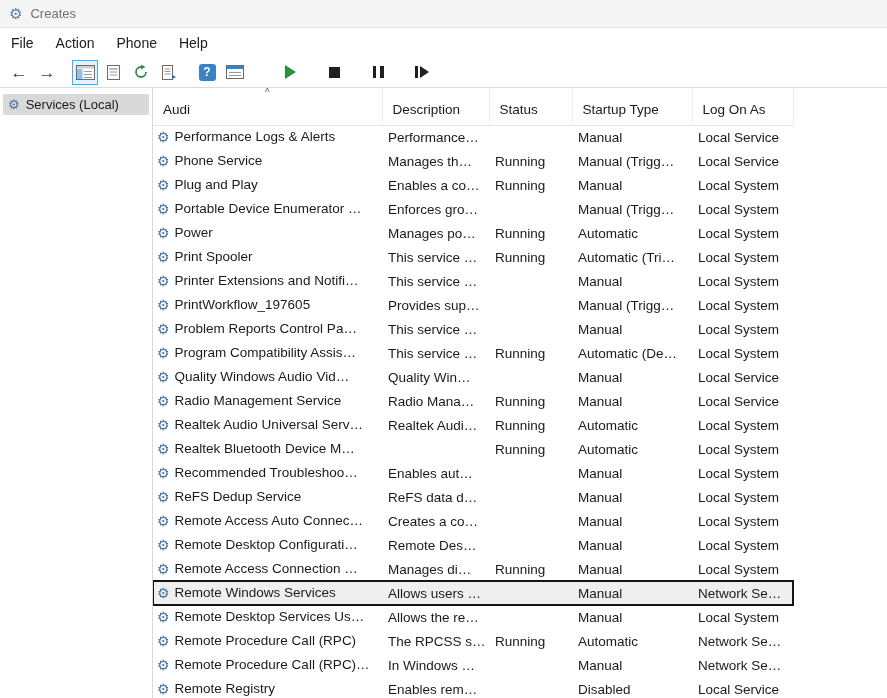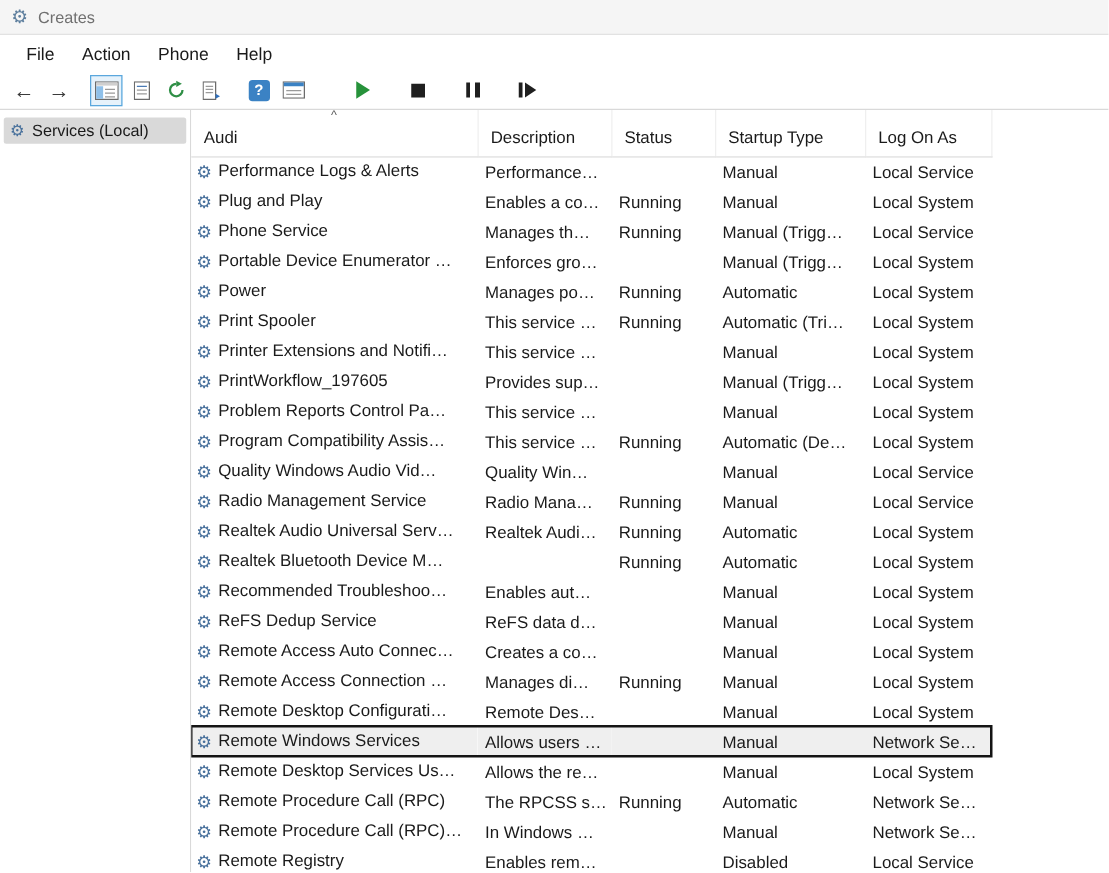--- a/index.html
+++ b/index.html
@@ -7,21 +7,21 @@
               font-family:"Liberation Sans", sans-serif; color:#1a1a1a; }
   .window { width:887px; height:698px; display:flex; flex-direction:column; overflow:hidden; background:#fff; }
 
   
   .titlebar { height:28px; flex:0 0 28px; background:#f5f5f5; display:flex; align-items:center;
               padding-left:9px; gap:8px; border-bottom:1px solid #e2e2e2; }
   .titlebar .app-icon { font-size:15px; color:#5e7f9e; line-height:1; }
   .titlebar .title { font-size:13px; color:#707070; }
 
   
-  .menubar { height:29px; flex:0 0 29px; background:#fff; display:flex; align-items:center; padding-left:10px; }
+  .menubar { height:29px; flex:0 0 29px; background:#fff; display:flex; align-items:center; padding-left:0; }
   .menubar .menu-item { padding:4px 11px; font-size:14px; color:#1a1a1a; cursor:default; }
 
   
   .toolbar { height:31px; flex:0 0 31px; background:#fff; display:flex; align-items:center;
              padding-left:6px; border-bottom:1px solid #d9d9d9; }
   .tbtn { width:26px; height:25px; display:flex; align-items:center; justify-content:center;
           border:1px solid transparent; margin-right:2px; }
   .tbtn.active-tool { background:#e6f2fb; border:1px solid #5aa7dd; }
   .arrow-glyph { font-size:17px; font-weight:bold; color:#3a3a3a; line-height:1; }
   .help-glyph { width:17px; height:17px; background:#3b82c4; color:#fff; border-radius:3px;
@@ -188,34 +188,34 @@
         </thead>
         <tbody>
             <tr>
               <td class="c-name"><span class="svc-icon">⚙</span><span>Performance Logs &amp; Alerts</span></td>
               <td class="c-desc">Performance…</td>
               <td class="c-status"></td>
               <td class="c-startup">Manual</td>
               <td class="c-logon">Local Service</td>
             </tr>
             <tr>
+              <td class="c-name"><span class="svc-icon">⚙</span><span>Phone Service</span></td>
+              <td class="c-desc">Manages th…</td>
+              <td class="c-status">Running</td>
+              <td class="c-startup">Manual (Trigg…</td>
+              <td class="c-logon">Local Service</td>
+            </tr>
+            <tr>
               <td class="c-name"><span class="svc-icon">⚙</span><span>Plug and Play</span></td>
               <td class="c-desc">Enables a co…</td>
               <td class="c-status">Running</td>
               <td class="c-startup">Manual</td>
               <td class="c-logon">Local System</td>
             </tr>
             <tr>
-              <td class="c-name"><span class="svc-icon">⚙</span><span>Phone Service</span></td>
-              <td class="c-desc">Manages th…</td>
-              <td class="c-status">Running</td>
-              <td class="c-startup">Manual (Trigg…</td>
-              <td class="c-logon">Local Service</td>
-            </tr>
-            <tr>
               <td class="c-name"><span class="svc-icon">⚙</span><span>Portable Device Enumerator …</span></td>
               <td class="c-desc">Enforces gro…</td>
               <td class="c-status"></td>
               <td class="c-startup">Manual (Trigg…</td>
               <td class="c-logon">Local System</td>
             </tr>
             <tr>
               <td class="c-name"><span class="svc-icon">⚙</span><span>Power</span></td>
               <td class="c-desc">Manages po…</td>
               <td class="c-status">Running</td>
@@ -300,30 +300,30 @@
               <td class="c-logon">Local System</td>
             </tr>
             <tr>
               <td class="c-name"><span class="svc-icon">⚙</span><span>Remote Access Auto Connec…</span></td>
               <td class="c-desc">Creates a co…</td>
               <td class="c-status"></td>
               <td class="c-startup">Manual</td>
               <td class="c-logon">Local System</td>
             </tr>
             <tr>
+              <td class="c-name"><span class="svc-icon">⚙</span><span>Remote Desktop Configurati…</span></td>
+              <td class="c-desc">Remote Des…</td>
+              <td class="c-status"></td>
+              <td class="c-startup">Manual</td>
+              <td class="c-logon">Local System</td>
+            </tr>
+            <tr>
               <td class="c-name"><span class="svc-icon">⚙</span><span>Remote Access Connection …</span></td>
               <td class="c-desc">Manages di…</td>
               <td class="c-status">Running</td>
-              <td class="c-startup">Manual</td>
-              <td class="c-logon">Local System</td>
-            </tr>
-            <tr>
-              <td class="c-name"><span class="svc-icon">⚙</span><span>Remote Desktop Configurati…</span></td>
-              <td class="c-desc">Remote Des…</td>
-              <td class="c-status"></td>
               <td class="c-startup">Manual</td>
               <td class="c-logon">Local System</td>
             </tr>
             <tr class="selected">
               <td class="c-name"><span class="svc-icon">⚙</span><span>Remote Windows Services</span></td>
               <td class="c-desc">Allows users …</td>
               <td class="c-status"></td>
               <td class="c-startup">Manual</td>
               <td class="c-logon">Network Se…</td>
             </tr>

